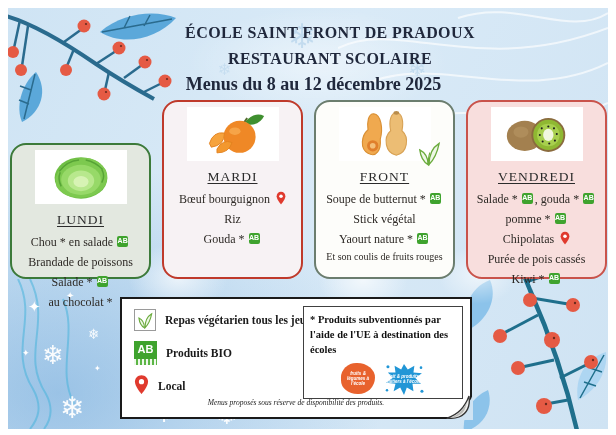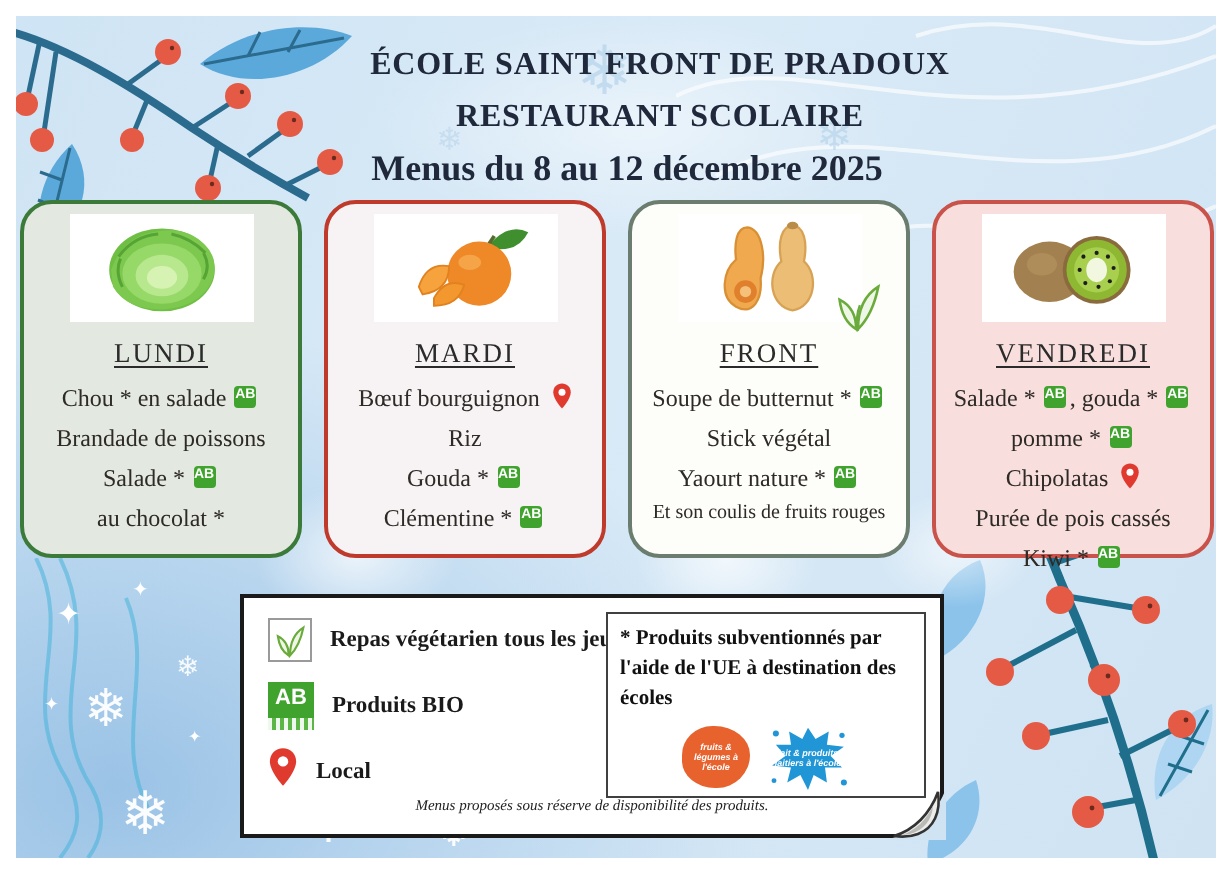--- a/index.html
+++ b/index.html
@@ -174,21 +174,21 @@
     <span class="sf" style="left:14px;top:340px;font-size:9px;">✦</span>
     <span class="sf" style="left:86px;top:356px;font-size:8px;">✦</span>
 
     <div class="header">
       <div class="l1">ÉCOLE SAINT FRONT DE PRADOUX</div>
       <div class="l2">RESTAURANT SCOLAIRE</div>
       <div class="l3">Menus du 8 au 12 décembre 2025</div>
     </div>
 
     <div class="cards-row">
-        <div class="day-card" style="border-color: rgb(60, 122, 58); background: rgb(227, 232, 224);">
+        <div class="day-card" style="border-color: rgb(60, 122, 58); background: rgb(227, 232, 224); margin-top: 43px;">
         <div class="card-image-row">
           <div class="fruit-plate">
               <svg width="66" height="50" viewBox="0 0 70 52">
     <ellipse cx="35" cy="27" rx="28" ry="22" fill="#6fbf44"></ellipse>
     <path d="M8 27 Q14 10 30 7 Q48 3 58 14 Q66 22 61 34 Q54 47 35 48 Q16 48 9 36 Z" fill="#7dc94f"></path>
     <ellipse cx="35" cy="29" rx="21" ry="16" fill="#97d968"></ellipse>
     <ellipse cx="35" cy="30" rx="14" ry="11" fill="#b8e88d"></ellipse>
     <ellipse cx="35" cy="31" rx="8" ry="6" fill="#d7f3b4"></ellipse>
     <path d="M12 20 Q20 9 33 8 M58 18 Q50 10 40 8 M14 36 Q10 28 13 21 M57 32 Q61 25 57 18" stroke="#57a436" stroke-width="1.6" fill="none"></path>
   </svg>
@@ -216,21 +216,20 @@
             </div>
         </div>
         <div class="day-name">MARDI</div>
         <div class="menu-items">
             <div class="menu-line"><span>Bœuf bourguignon</span><svg width="10" height="14" viewBox="0 0 16 22" class="pin-inline">
     <path d="M8 1 C4 1 1 4 1 8 c0 5.5 7 13 7 13 s7 -7.5 7 -13 C15 4 12 1 8 1 Z" fill="#e03a2e"></path>
     <circle cx="8" cy="8" r="2.8" fill="#ffffff"></circle>
   </svg></div>
             <div class="menu-line"><span>Riz</span></div>
             <div class="menu-line"><span>Gouda *</span><span class="bio-badge"><span>AB</span></span></div>
-            <div class="menu-line"><span>Clémentine *</span><span class="bio-badge"><span>AB</span></span></div>
           </div>
       </div>
         <div class="day-card" style="border-color: rgb(107, 125, 110); background: rgb(253, 253, 250);">
         <div class="card-image-row">
           <div class="fruit-plate">
               <svg width="66" height="52" viewBox="0 0 70 55">
     <path d="M23 6 C17 6 16 15 17 23 C10 29 8 43 17 48 C26 53 31 44 30 33 C33 22 31 7 23 6 Z" fill="#f0a94f" stroke="#d98f33" stroke-width="1.2"></path>
     <circle cx="22" cy="40" r="6" fill="#e07f2c"></circle>
     <circle cx="22" cy="40" r="3" fill="#f4c07a"></circle>
     <path d="M47 5 C41 5 39 14 41 24 C33 31 35 48 47 50 C59 48 61 31 53 24 C55 14 53 5 47 5 Z" fill="#ecbd74" stroke="#d8a255" stroke-width="1.2"></path>

